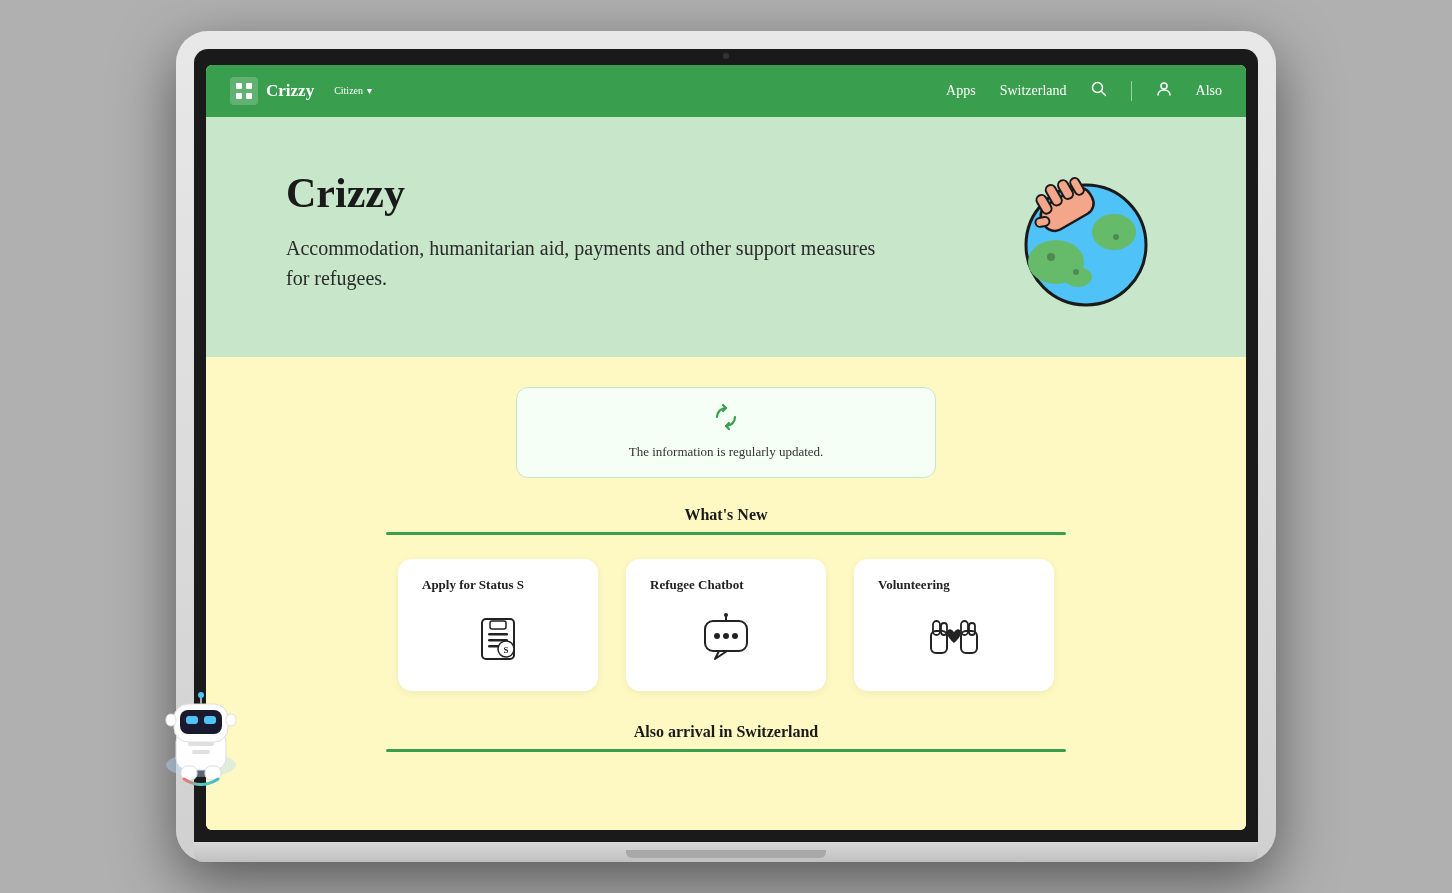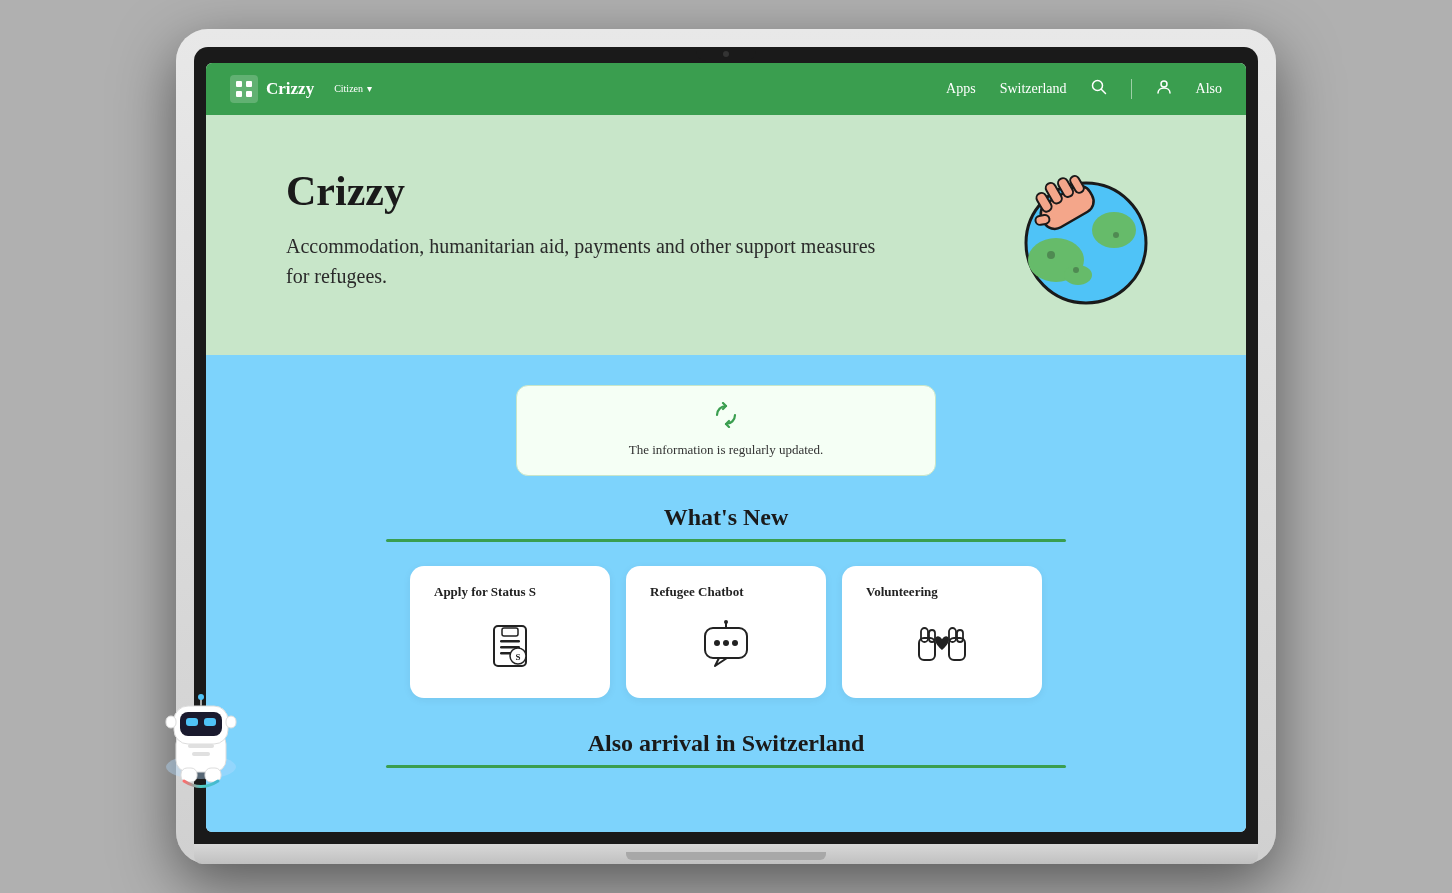--- a/index.html
+++ b/index.html
@@ -159,22 +159,22 @@
 
     
     .globe-container {
       position: relative;
       width: 160px;
       height: 160px;
     }
 
     
     .main-content {
-      background: #7dd3fc;
-      padding: 30px 80px 30px 80px;
+      background: #fef9c3;
+      padding: 30px 80px 44px 80px;
     }
 
     
     .update-notice {
       background: #f5fff5;
       border: 1px solid #c8e6c9;
       border-radius: 12px;
       padding: 16px 24px;
       text-align: center;
       max-width: 420px;
@@ -188,39 +188,39 @@
     }
 
     .update-text {
       font-size: 13px;
       color: #333;
       line-height: 1.5;
     }
 
     
     .section-title {
-      font-size: 24px;
+      font-size: 16px;
       font-weight: 800;
       color: #1a1a1a;
       text-align: center;
       margin-bottom: 8px;
     }
 
     .section-underline {
       height: 3px;
       background: #3a9e4f;
       border-radius: 2px;
       margin: 0 auto 24px auto;
       max-width: 680px;
     }
 
     
     .cards-row {
       display: flex;
-      gap: 16px;
+      gap: 28px;
       justify-content: center;
       margin-bottom: 32px;
     }
 
     .card {
       background: white;
       border-radius: 14px;
       padding: 18px 24px 22px 24px;
       width: 200px;
       box-shadow: 0 2px 8px rgba(0,0,0,0.06);

